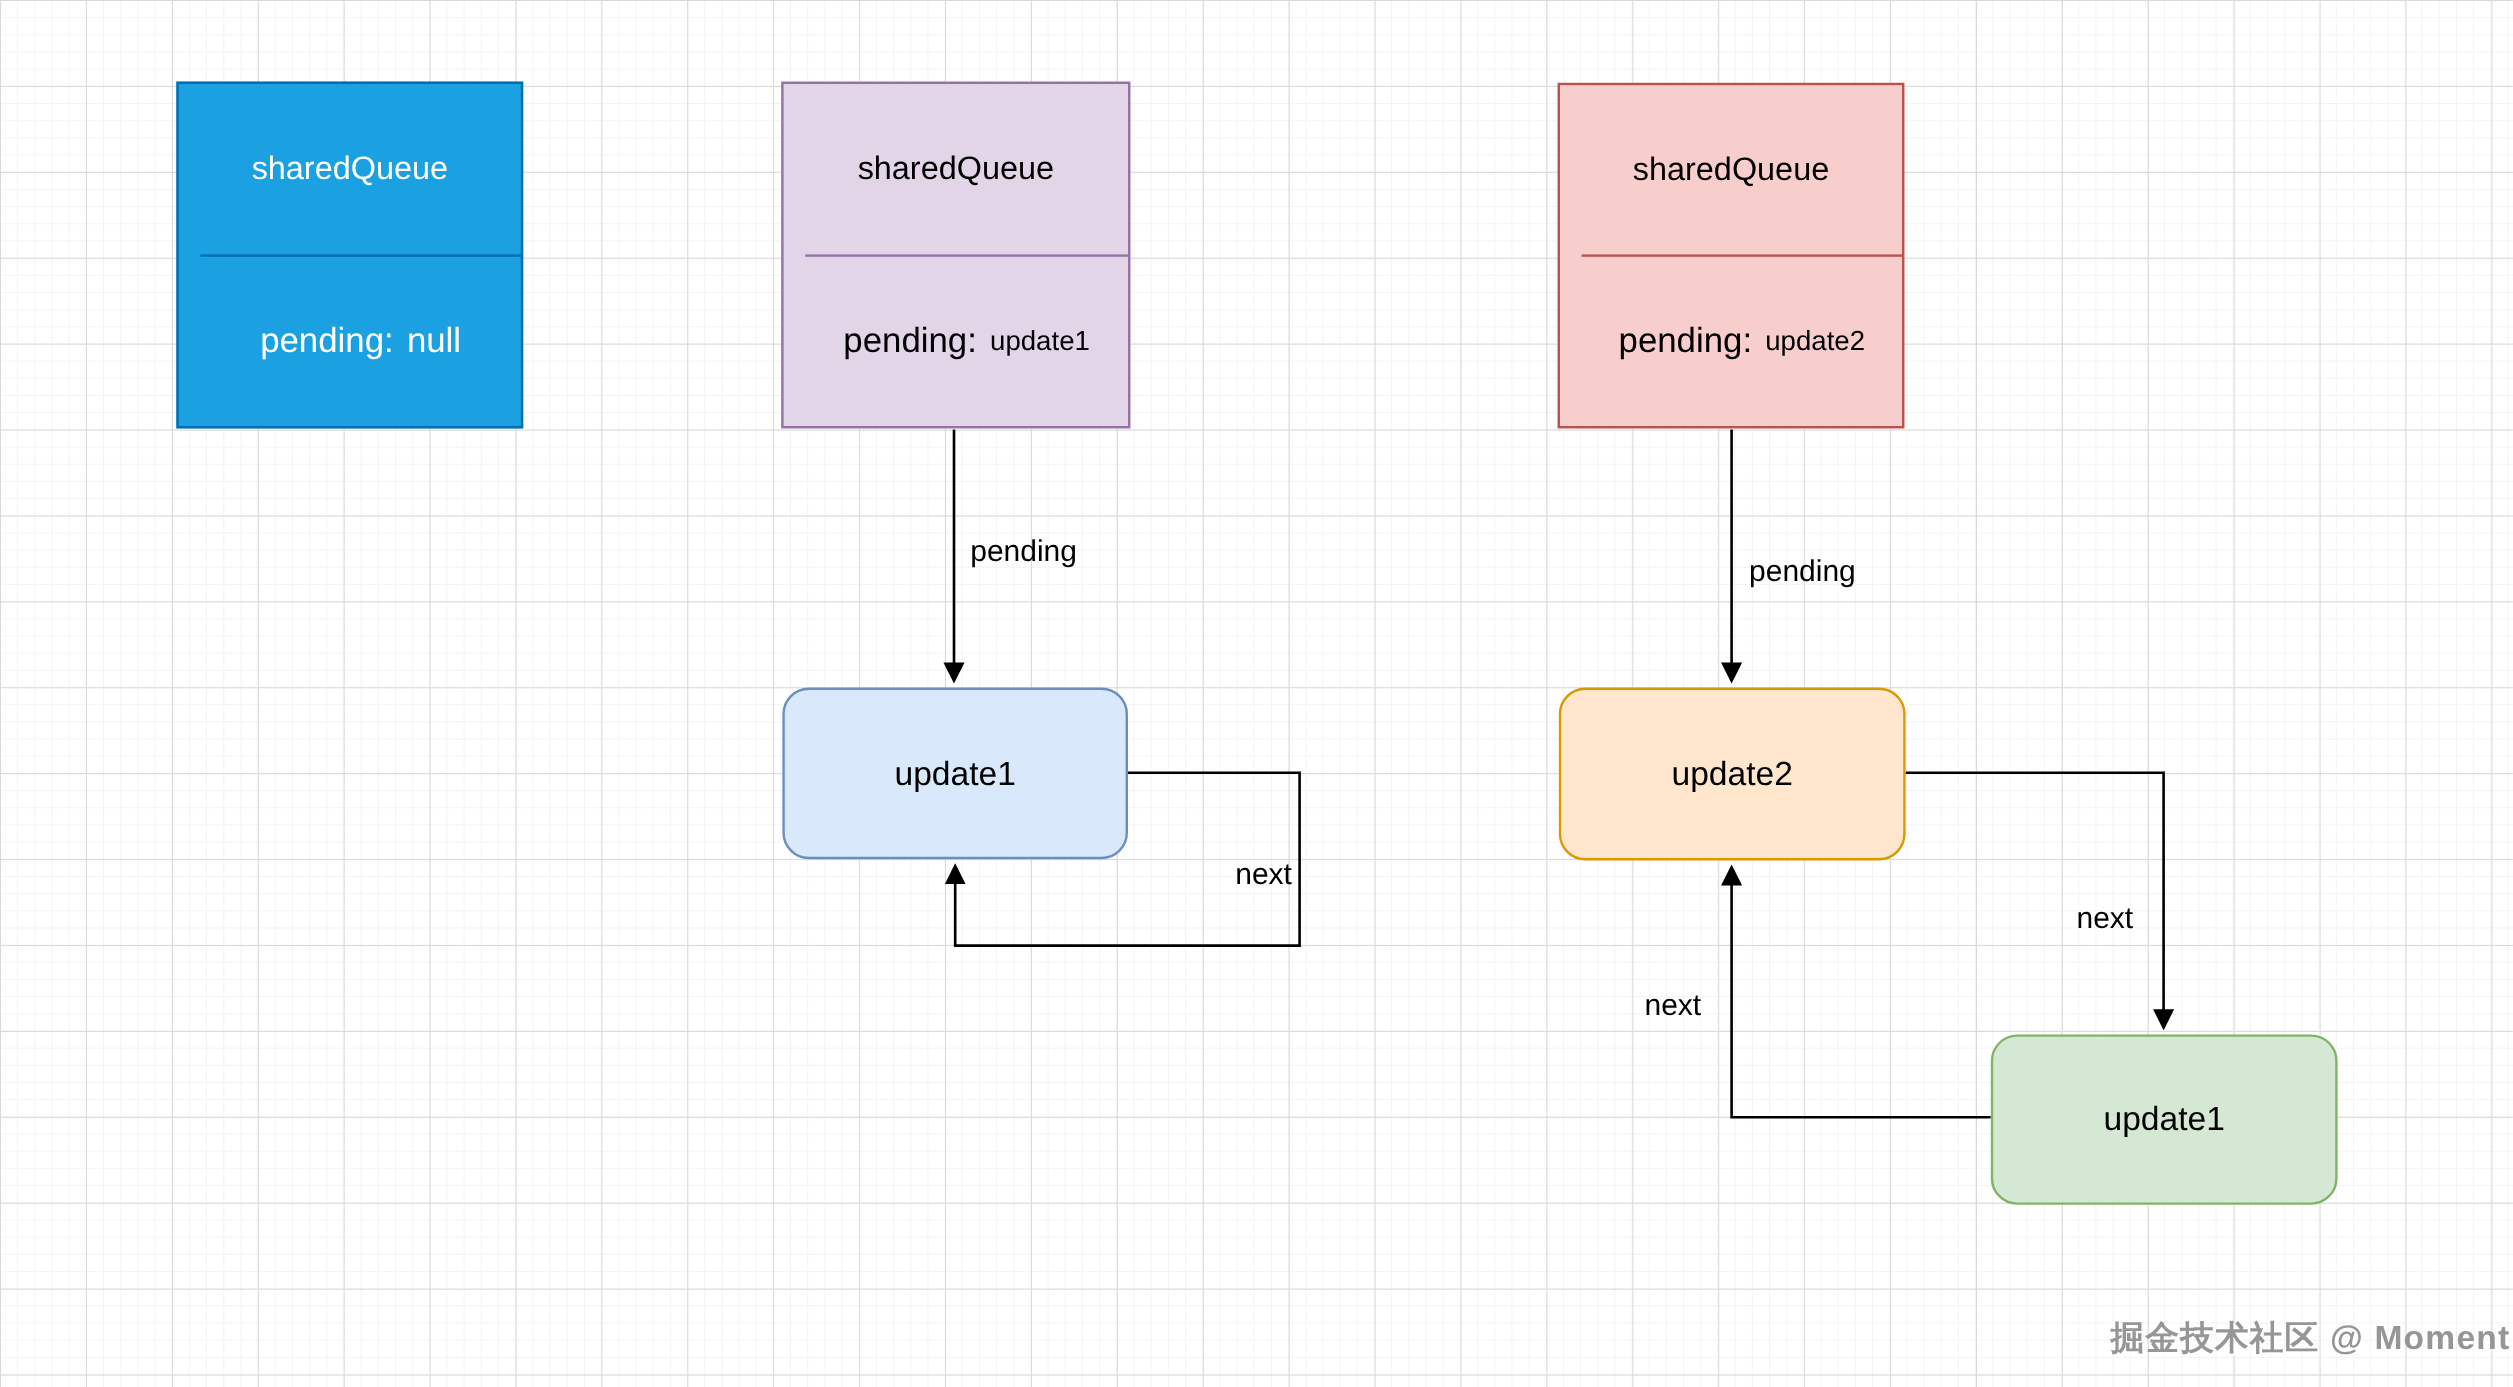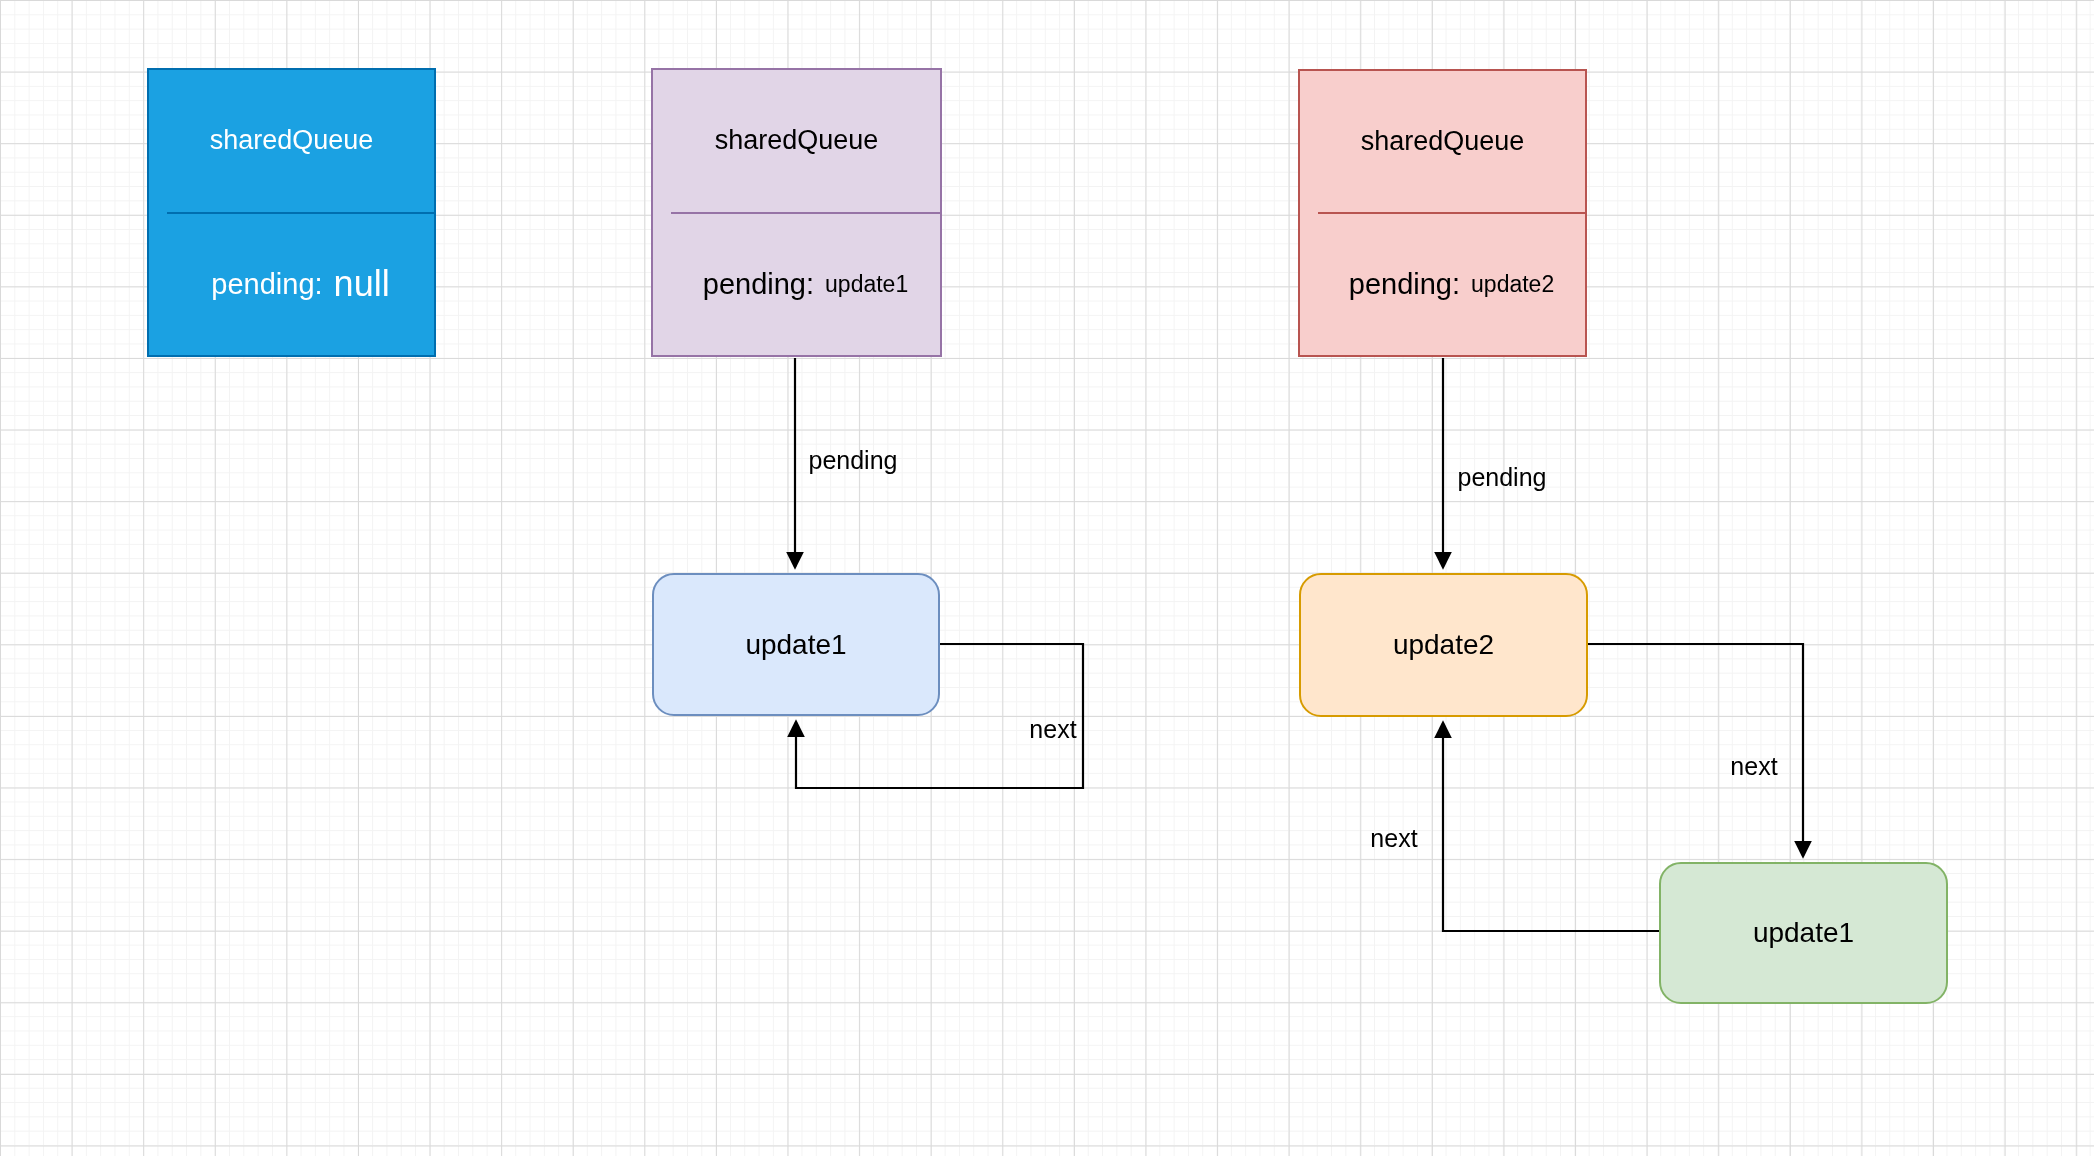--- a/index.html
+++ b/index.html
@@ -40,21 +40,21 @@
   .queue-cell {
     flex: 1;
     display: flex;
     align-items: center;
     justify-content: center;
     white-space: nowrap;
   }
   .queue-cell.value-cell { border-top: 2px solid; margin-left: 18px; }
   .queue-title { font-size: 27px; }
   .pending-field { font-size: 29px; }
-  .pending-value { font-size: 36px; margin-left: 11px; }
+  .pending-value { font-size: 29px; margin-left: 11px; }
   .pending-value.small { font-size: 23px; }
   .node {
     position: absolute;
     box-sizing: border-box;
     border: 2px solid;
     border-radius: 22px;
     display: flex;
     align-items: center;
     justify-content: center;
     font-size: 28px;
@@ -138,14 +138,15 @@
   <div class="node" style="left: 1659px; top: 862px; width: 289px; height: 142px; background-color: rgb(213, 232, 212); border-color: rgb(130, 179, 102);">
     <span>update1</span>
   </div>
 
   <div class="edge-label" style="left:853px; top:460px;">pending</div>
   <div class="edge-label" style="left:1053px; top:729px;">next</div>
   <div class="edge-label" style="left:1502px; top:477px;">pending</div>
   <div class="edge-label" style="left:1754px; top:766px;">next</div>
   <div class="edge-label" style="left:1394px; top:838px;">next</div>
 
+  <div class="watermark">掘金技术社区 @ Moment</div>
 
 </div>
 
 </body></html>

